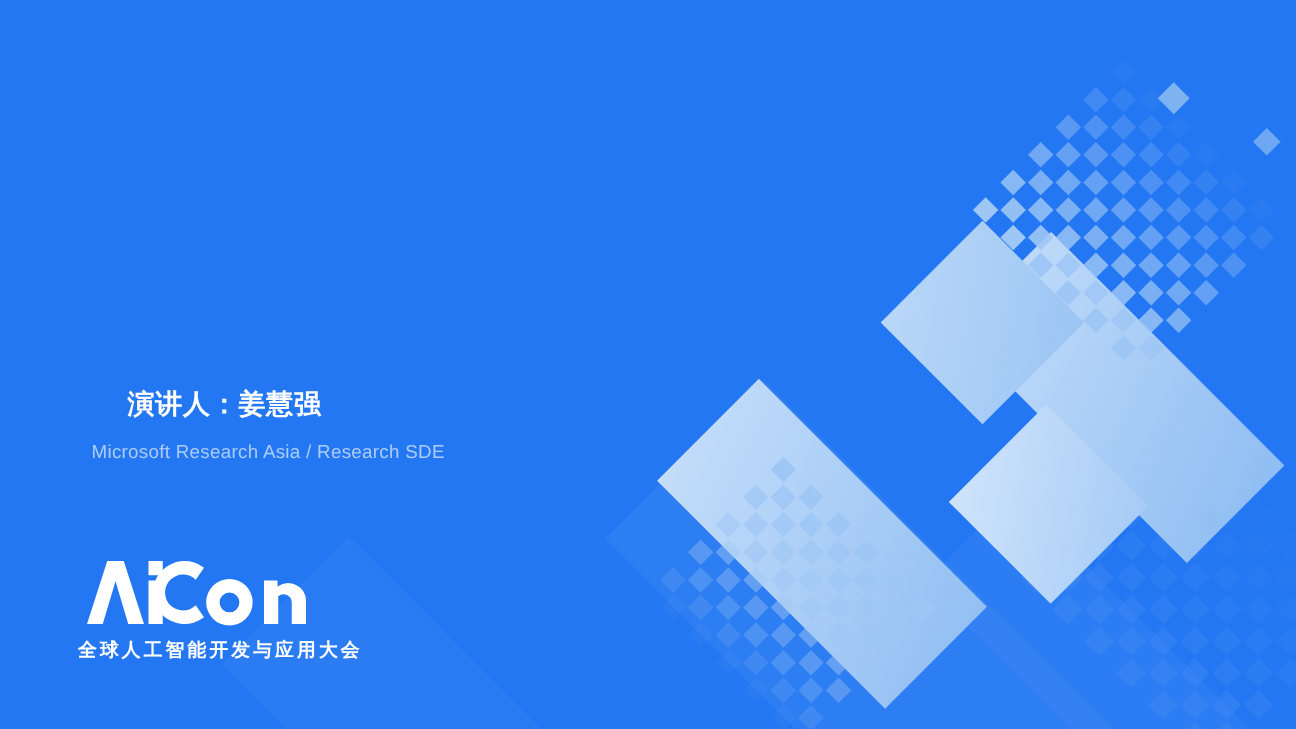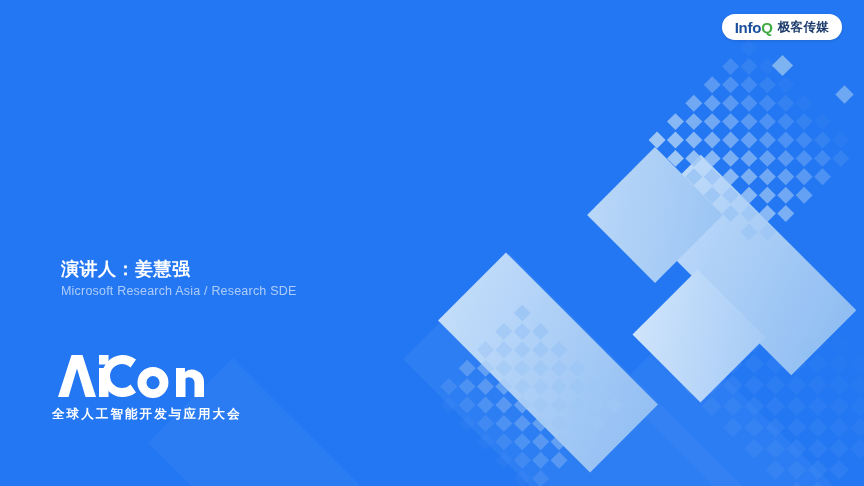--- a/index.html
+++ b/index.html
@@ -153,34 +153,35 @@
     position: absolute;
     left: 61px;
     top: 256px;
   }
   #speaker-name {
     color: #ffffff;
     font-size: 18px;
     font-weight: bold;
     letter-spacing: .5px;
     line-height: 26px;
+    margin-left: 24px;
   }
   #speaker-affil {
-    margin-top: 0;
+    margin-top: 10px;
     color: rgba(255,255,255,.62);
     font-size: 12.5px;
     letter-spacing: .2px;
     line-height: 18px;
   }
 
   
   #aicon-block {
     position: absolute;
     left: 52px;
-    bottom: 64px;
+    bottom: 45px;
   }
   #aicon-logo { display: block; }
   #aicon-tag {
     margin-top: 7px;
     color: #ffffff;
     font-size: 12.5px;
     font-weight: bold;
     letter-spacing: 2.1px;
     line-height: 16px;
   }
@@ -383,24 +384,20 @@
         <i style="left: 78px; top: 130px; width: 12px; height: 12px; opacity: 0.58;"></i>
         <i style="left: 104px; top: 130px; width: 12px; height: 12px; opacity: 0.79;"></i>
         <i style="left: 130px; top: 130px; width: 12px; height: 12px; opacity: 1;"></i>
       </div>
 
     <div class="diamond" style="left:775px;top:58px;width:15px;height:15px;opacity:.85;"></div>
     <div class="diamond" style="left:838px;top:88px;width:13px;height:13px;opacity:.7;"></div>
     <div class="diamond" style="left:800px;top:340px;width:14px;height:14px;opacity:.22;"></div>
   </div>
 
-  <div id="infoq-badge">
-    <span id="infoq-word"><span class="blue">Info</span><span class="green">Q</span></span>
-    <span id="infoq-cn">极客传媒</span>
-  </div>
 
   <div id="title-block">
   </div>
 
   <div id="speaker-block">
     <div id="speaker-name">演讲人：姜慧强</div>
     <div id="speaker-affil">Microsoft Research Asia / Research SDE</div>
   </div>
 
   <div id="aicon-block">

